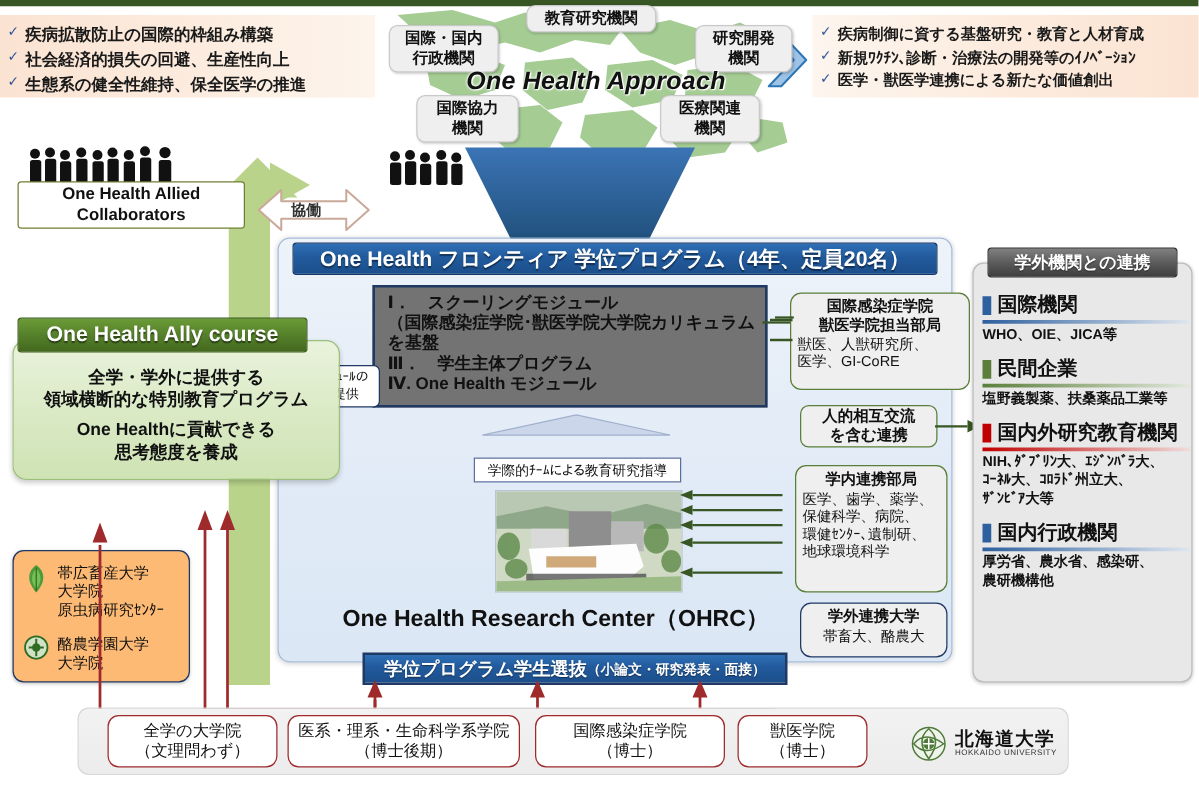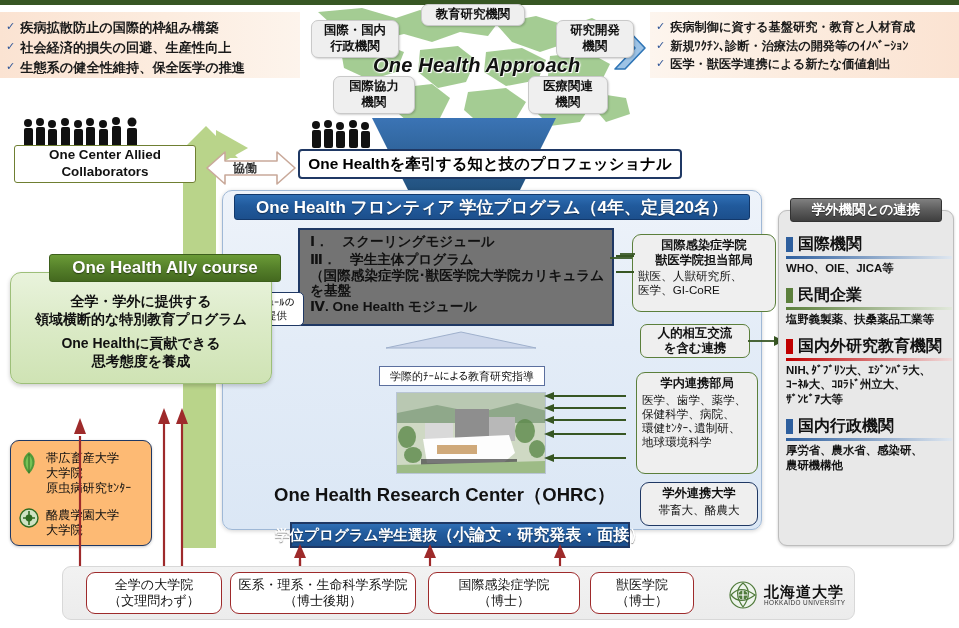--- a/index.html
+++ b/index.html
@@ -94,21 +94,21 @@
   
   .allycard{
     background:linear-gradient(180deg,#e9f3dc 0%,#dcebc8 45%,#cfe3b4 100%);
     border:1px solid #9dbf79;border-radius:11px;
     box-shadow:0 2px 4px rgba(0,0,0,.2);
   }
   .allyhead{
     background:linear-gradient(180deg,#6b9b37 0%,#55802a 50%,#44691f 100%);
     border:1px solid #3d5f1c;border-radius:3px;color:#fff;
     font-weight:bold;font-size:17px;display:flex;align-items:center;justify-content:center;
-    text-shadow:0 1px 1px rgba(0,0,0,.5);white-space:nowrap;margin-left:35px;
+    text-shadow:0 1px 1px rgba(0,0,0,.5);white-space:nowrap;
   }
   .allytext{font-weight:bold;font-size:14px;color:#111;text-align:center;line-height:1.3;}
 
   
   .teamlabel{
     background:#fff;border:1.4px solid #5b6f9e;
     font-size:11px;color:#111;display:flex;align-items:center;justify-content:center;
     white-space:nowrap;
   }
 
@@ -158,21 +158,21 @@
   .unitext{font-size:12.2px;color:#111;line-height:1.22;}
 
   
   .selbar{
     background:linear-gradient(180deg,#2f6fb5 0%,#215a9c 45%,#1c4f8c 100%);
     border:2px solid #1f3864;
     color:#fff;font-weight:bold;display:flex;align-items:center;justify-content:center;
     white-space:nowrap;text-shadow:0 1px 1px rgba(0,0,0,.45);
   }
   .selbar .big{font-size:14.6px;}
-  .selbar .small{font-size:16px;}
+  .selbar .small{font-size:11px;}
 
   
   .bottomstrip{
     background:linear-gradient(180deg,#f2f2f2 0%,#ececec 100%);
     border:1px solid #d8d8d8;border-radius:9px;
   }
   .srcbox{
     background:#fff;border:1.8px solid #9e2a2b;border-radius:9px;
     font-size:13px;color:#111;text-align:center;line-height:1.25;
     display:flex;align-items:center;justify-content:center;
@@ -300,21 +300,21 @@
 
   <div class="abs" style="left:98px;top:118px;">
     <svg width="150" height="430" viewBox="0 0 150 430">
       <path d="M96,128 L96,430 L118,430 L118,128 L118,40 L140,40 L108,8 L76,40 L96,40 Z" fill="#b9d48a" transform="translate(0,0)"></path>
       <path d="M96,430 L96,52 Q96,30 118,30 L128,30" fill="none" stroke="#b9d48a" stroke-width="22"></path>
       <path d="M118,12 L150,30 L118,48 Z" fill="#b9d48a"></path>
     </svg>
   </div>
 
   <div class="abs allied" style="left:14px;top:145px;width:182px;height:38px;white-space:pre-line;">
-    <span>One Center Allied
+    <span>One Health Allied
 Collaborators</span>
   </div>
 
   <div class="abs" style="left:205px;top:146px;">
     <svg width="92" height="44" viewBox="0 0 92 44">
       <path d="M20,6 L20,15 L72,15 L72,6 L90,22 L72,38 L72,29 L20,29 L20,38 L2,22 Z" fill="#ffffff" stroke="#c9a99a" stroke-width="1.6" stroke-linejoin="round"></path>
     </svg>
   </div>
   <div class="abs kyodo" style="left:233px;top:160px;">協働</div>
 
@@ -328,34 +328,31 @@
         <circle cx="30" cy="6" r="4"></circle>
           <rect x="26" y="11" width="9" height="17" rx="2"></rect>
         <circle cx="43" cy="4" r="4"></circle>
           <rect x="39" y="9" width="9" height="19" rx="2"></rect>
         <circle cx="55" cy="6" r="4"></circle>
           <rect x="51" y="11" width="9" height="17" rx="2"></rect>
       </g>
     </svg>
   </div>
 
-  <div class="abs probanner" style="left:298px;top:149px;width:384px;height:30px;">
-    <span>One Healthを牽引する知と技のプロフェッショナル</span>
-  </div>
 
   <div class="abs mainpanel" style="left:222px;top:190px;width:540px;height:340px;"></div>
 
   <div class="abs progtitle" style="left:234px;top:194px;width:516px;height:26px;">
     <span>One Health フロンティア 学位プログラム（4年、定員20名）</span>
   </div>
 
   <div class="abs modulebox" style="left:298px;top:228px;width:316px;height:98px;">
     <div class="modrow">Ⅰ．　スクーリングモジュール</div>
+    <div class="modrow wrap">（国際感染症学院･獣医学院大学院カリキュラムを基盤</div>
     <div class="modrow" style="margin-top:2px;">Ⅲ．　学生主体プログラム</div>
-    <div class="modrow wrap">（国際感染症学院･獣医学院大学院カリキュラムを基盤</div>
     <div class="modrow">Ⅳ. One Health モジュール</div>
   </div>
 
   <div class="abs callout" style="left:228px;top:292px;width:76px;height:34px;white-space:pre-line;">
     <span>OHﾓｼﾞｭｰﾙの
 全学提供</span>
   </div>
 
   <div class="abs" style="left:386px;top:330px;">
     <svg width="150" height="18" viewBox="0 0 150 18">

